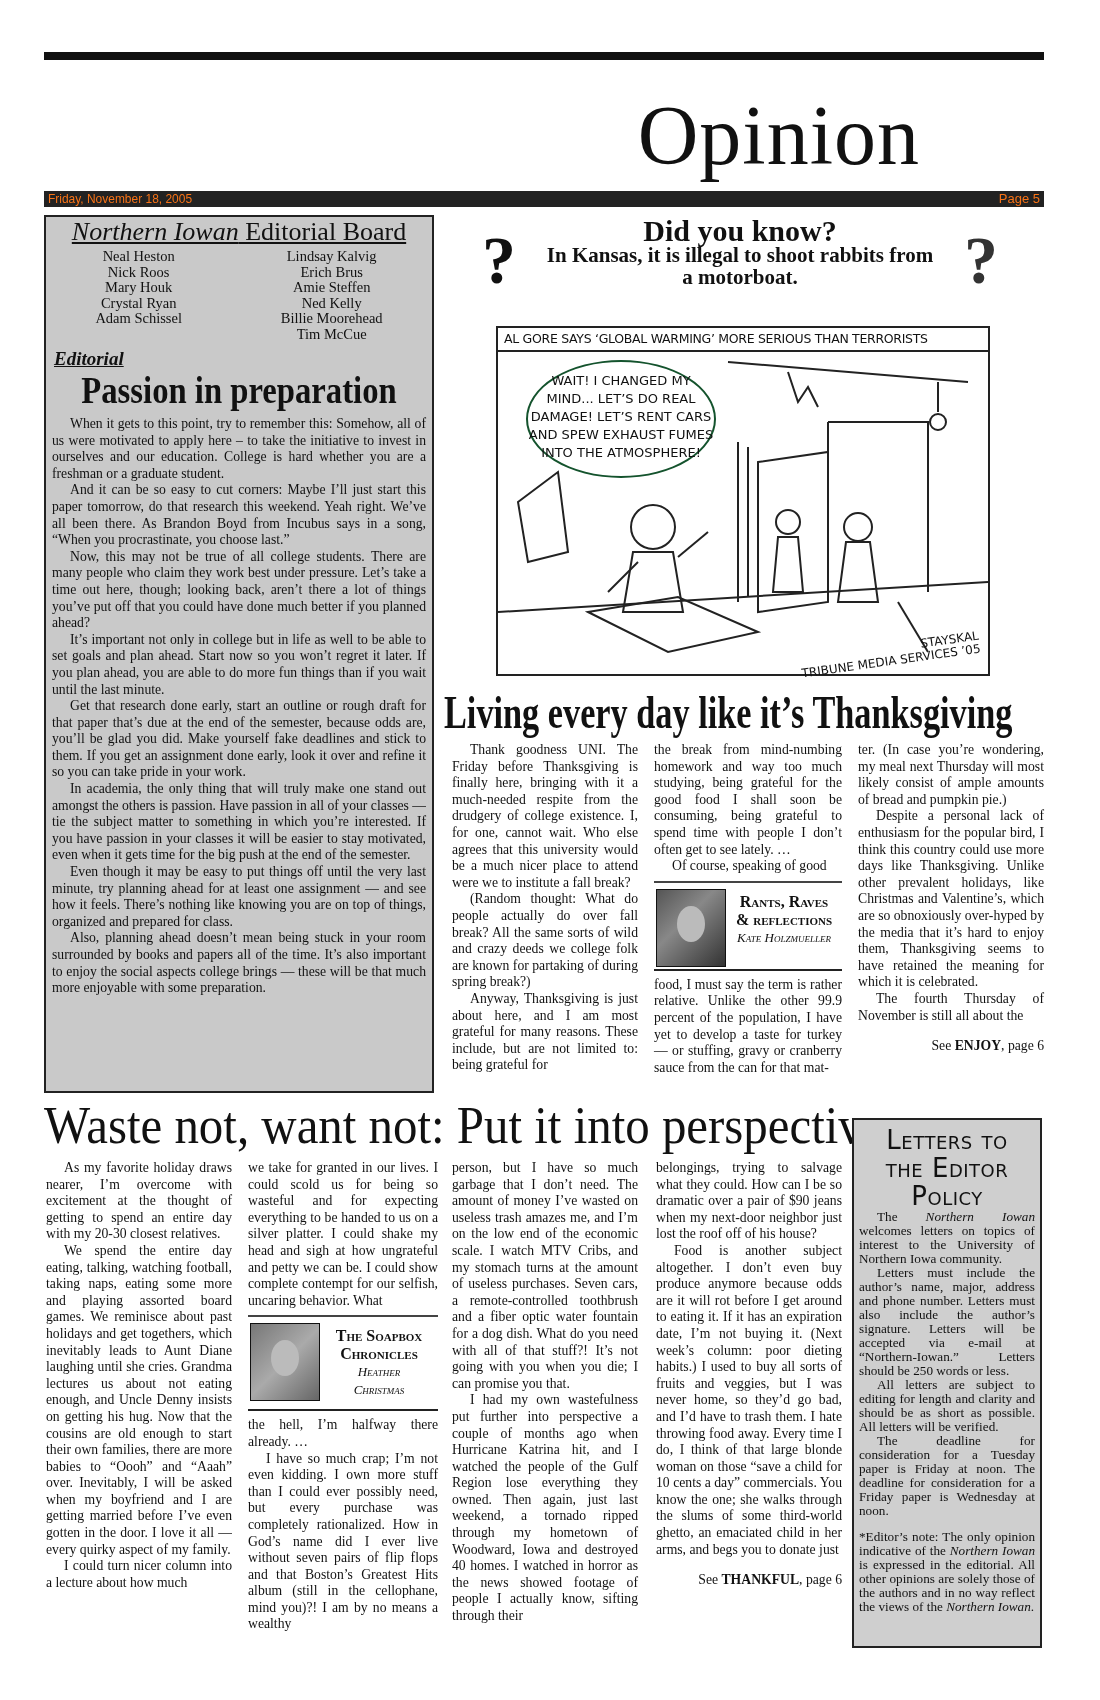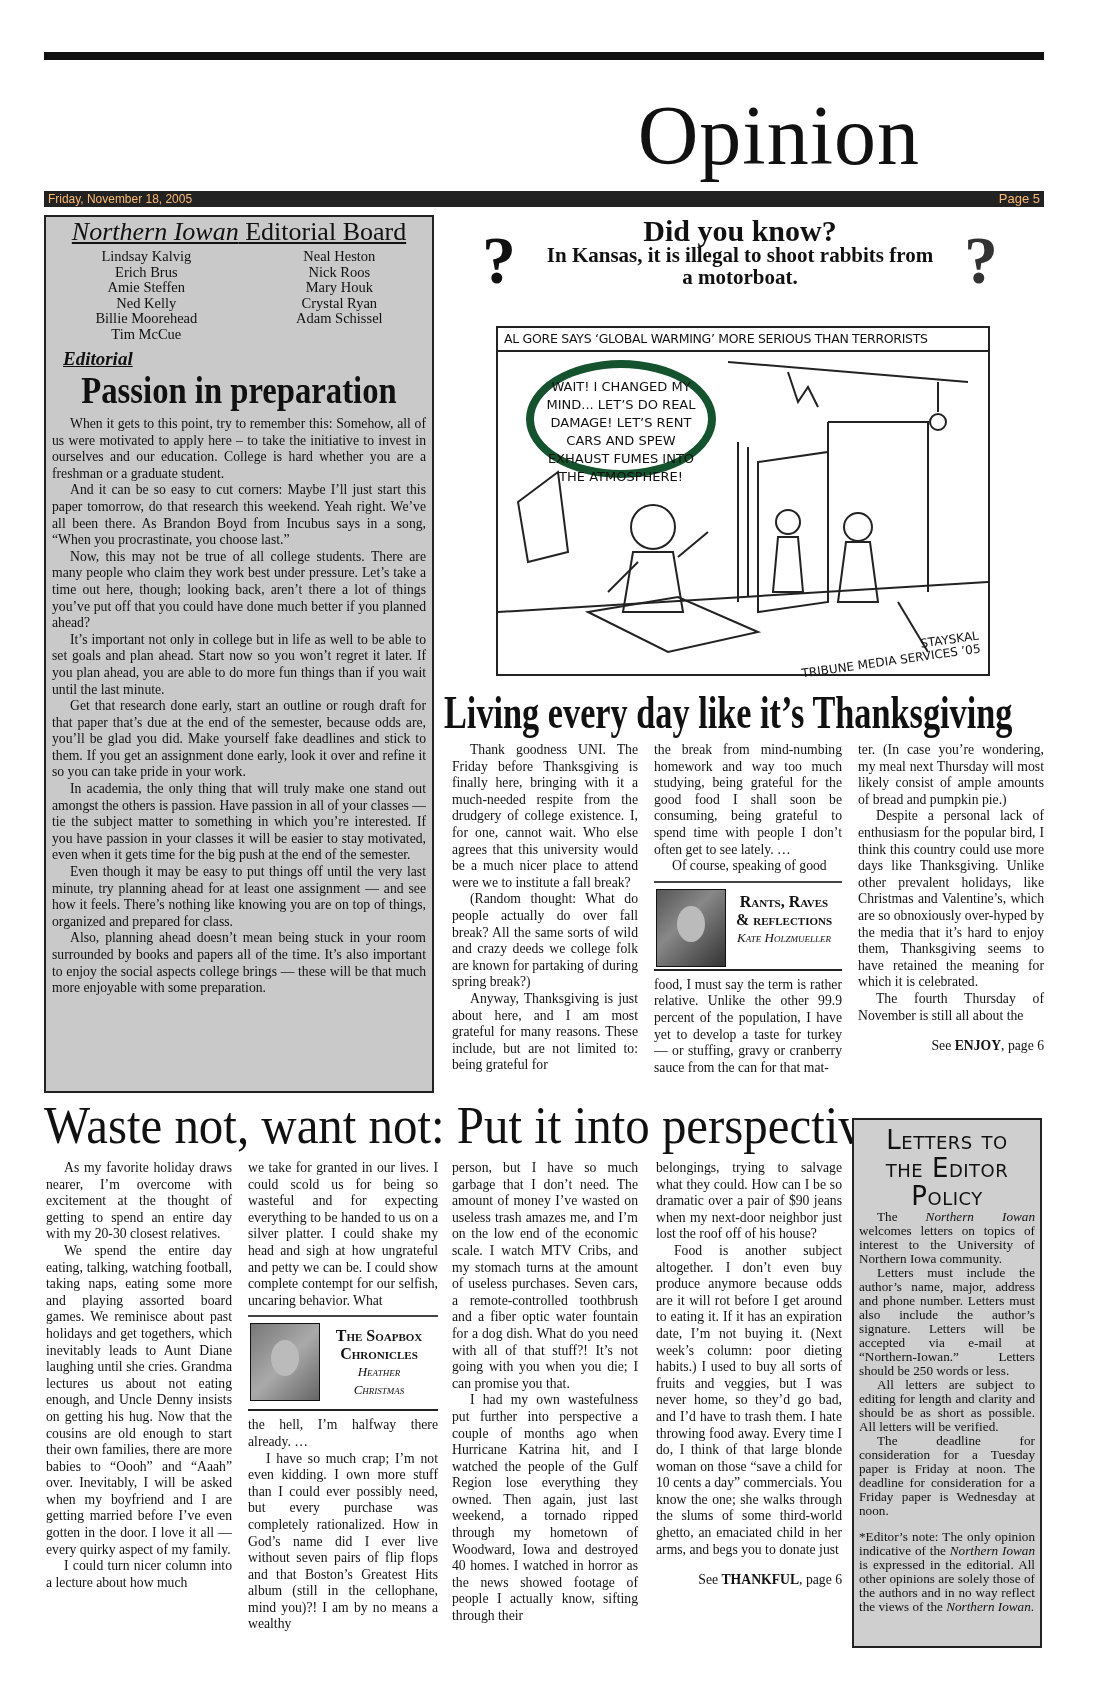--- a/index.html
+++ b/index.html
@@ -2,54 +2,54 @@
 <html><head>
 <meta charset="utf-8">
 <style>
   html, body { margin: 0; padding: 0; background: #ffffff; }
   body { width: 1100px; height: 1700px; position: relative; overflow: hidden;
          font-family: "Liberation Serif", "DejaVu Serif", serif; color: #111; }
   .abs { position: absolute; }
   .topbar { left: 44px; top: 52px; width: 1000px; height: 8px; background: #111; }
   .masthead { left: 0; width: 920px; top: 86px; text-align: right; font-size: 84px; line-height: 100px;
               font-family: "Liberation Serif", serif; letter-spacing: 1px; }
-  .datebar { left: 44px; top: 191px; width: 1000px; height: 16px; background: #222; color: #fdba74;
+  .datebar { left: 44px; top: 191px; width: 1000px; height: 16px; background: #222; color: #f97316;
              font-size: 13px; line-height: 16px; font-family: "Liberation Sans", sans-serif; }
   .datebar .date { position: absolute; left: 4px; top: 0; transform: scaleX(0.92); transform-origin: left; }
   .datebar .page { position: absolute; right: 4px; top: 0; }
 
   
   .edbox { left: 44px; top: 215px; width: 390px; height: 878px; border: 2px solid #222;
            background: #c9c9c9; box-sizing: border-box; }
   .edbox .board-title { text-align: center; font-size: 26px; line-height: 30px;
                         text-decoration: underline; }
   .edbox .board-title i { font-style: italic; }
   .board { display: flex; justify-content: space-around; margin-top: 2px; font-size: 14.5px; line-height: 15.5px; text-align: center; }
   .board div span { display: block; }
   .ed-label { font-size: 19px; font-weight: bold; font-style: italic; text-decoration: underline;
-              margin: 6px 0 0 17px; line-height: 22px; }
+              margin: 6px 0 0 8px; line-height: 22px; }
   .ed-headline { text-align: center; font-size: 38px; font-weight: bold; line-height: 44px;
                  font-family: "Liberation Serif", serif; transform: scaleX(0.86); transform-origin: center; margin-top: -2px; }
   .body-text { font-size: 13.7px; line-height: 16.6px; text-align: justify; }
   .body-text p { margin: 0; text-indent: 18px; }
   .edbox .body-text { padding: 4px 6px 0 6px; }
 
   
   .dyk { left: 460px; top: 218px; width: 560px; height: 90px; }
   .dyk .q { position: absolute; top: 4px; font-size: 68px; font-weight: bold; line-height: 76px; }
   .dyk .q.left { left: 22px; } .dyk .q.right { right: 22px; color: #333; }
   .dyk .txt { position: absolute; left: 80px; right: 80px; top: 0; text-align: center; font-weight: bold;
               font-size: 21px; line-height: 22px; }
   .dyk .txt .h { font-size: 30px; line-height: 26px; }
 
   
   .cartoon { left: 496px; top: 326px; width: 494px; height: 350px; border: 2px solid #222; box-sizing: border-box; background: #fff; }
   .cartoon .caption { position: absolute; left: 0; right: 0; top: 0; height: 22px; border-bottom: 2px solid #222;
                       font-family: "DejaVu Sans", sans-serif; font-size: 12.5px; line-height: 22px; padding-left: 6px; letter-spacing: -0.3px; }
-  .bubble { position: absolute; left: 28px; top: 32px; width: 190px; height: 118px; border: 8px solid #14532d; border-radius: 50%;
+  .bubble { position: absolute; left: 28px; top: 32px; width: 190px; height: 118px; border: 2px solid #14532d; border-radius: 50%;
             font-family: "DejaVu Sans", sans-serif; font-size: 13px; line-height: 18px; text-align: center; padding-top: 10px; box-sizing: border-box; }
   .signature { position: absolute; right: 8px; bottom: 6px; font-family: "DejaVu Sans", sans-serif; font-size: 12px; line-height: 13px; transform: rotate(-8deg); text-align: right; }
 
   
   .tg-headline { left: 444px; top: 686px; width: 600px; font-size: 46px; font-weight: bold; line-height: 54px; white-space: nowrap;
                  transform: scaleX(0.745); transform-origin: left; font-family: "Liberation Serif", serif; }
   .col { position: absolute; }
   .tg1 { left: 452px; top: 742px; width: 186px; }
   .tg2 { left: 654px; top: 742px; width: 188px; }
   .tg3 { left: 858px; top: 742px; width: 186px; }
@@ -84,33 +84,33 @@
 <div class="abs masthead">Opinion</div>
 <div class="abs datebar">
   <span class="date">Friday, November 18, 2005</span>
   <span class="page">Page 5</span>
 </div>
 
 <div class="abs edbox">
   <div class="board-title"><i>Northern Iowan</i><span> Editorial Board</span></div>
   <div class="board">
     <div>
+      <span>Neal Heston</span>
+      <span>Nick Roos</span>
+      <span>Mary Houk</span>
+      <span>Crystal Ryan</span>
+      <span>Adam Schissel</span>
+    </div>
+    <div>
       <span>Lindsay Kalvig</span>
       <span>Erich Brus</span>
       <span>Amie Steffen</span>
       <span>Ned Kelly</span>
       <span>Billie Moorehead</span>
       <span>Tim McCue</span>
-    </div>
-    <div>
-      <span>Neal Heston</span>
-      <span>Nick Roos</span>
-      <span>Mary Houk</span>
-      <span>Crystal Ryan</span>
-      <span>Adam Schissel</span>
     </div>
   </div>
   <div class="ed-label">Editorial</div>
   <div class="ed-headline">Passion in preparation</div>
   <div class="body-text">
     <p>When it gets to this point, try to remember this: Somehow, all of us were motivated to apply here – to take the initiative to invest in ourselves and our education. College is hard whether you are a freshman or a graduate student.</p>
     <p>And it can be so easy to cut corners: Maybe I’ll just start this paper tomorrow, do that research this weekend. Yeah right. We’ve all been there. As Brandon Boyd from Incubus says in a song, “When you procrastinate, you choose last.”</p>
     <p>Now, this may not be true of all college students. There are many people who claim they work best under pressure. Let’s take a time out here, though; looking back, aren’t there a lot of things you’ve put off that you could have done much better if you planned ahead?</p>
     <p>It’s important not only in college but in life as well to be able to set goals and plan ahead. Start now so you won’t regret it later. If you plan ahead, you are able to do more fun things than if you wait until the last minute.</p>
     <p>Get that research done early, start an outline or rough draft for that paper that’s due at the end of the semester, because odds are, you’ll be glad you did. Make yourself fake deadlines and stick to them. If you get an assignment done early, look it over and refine it so you can take pride in your work.</p>

